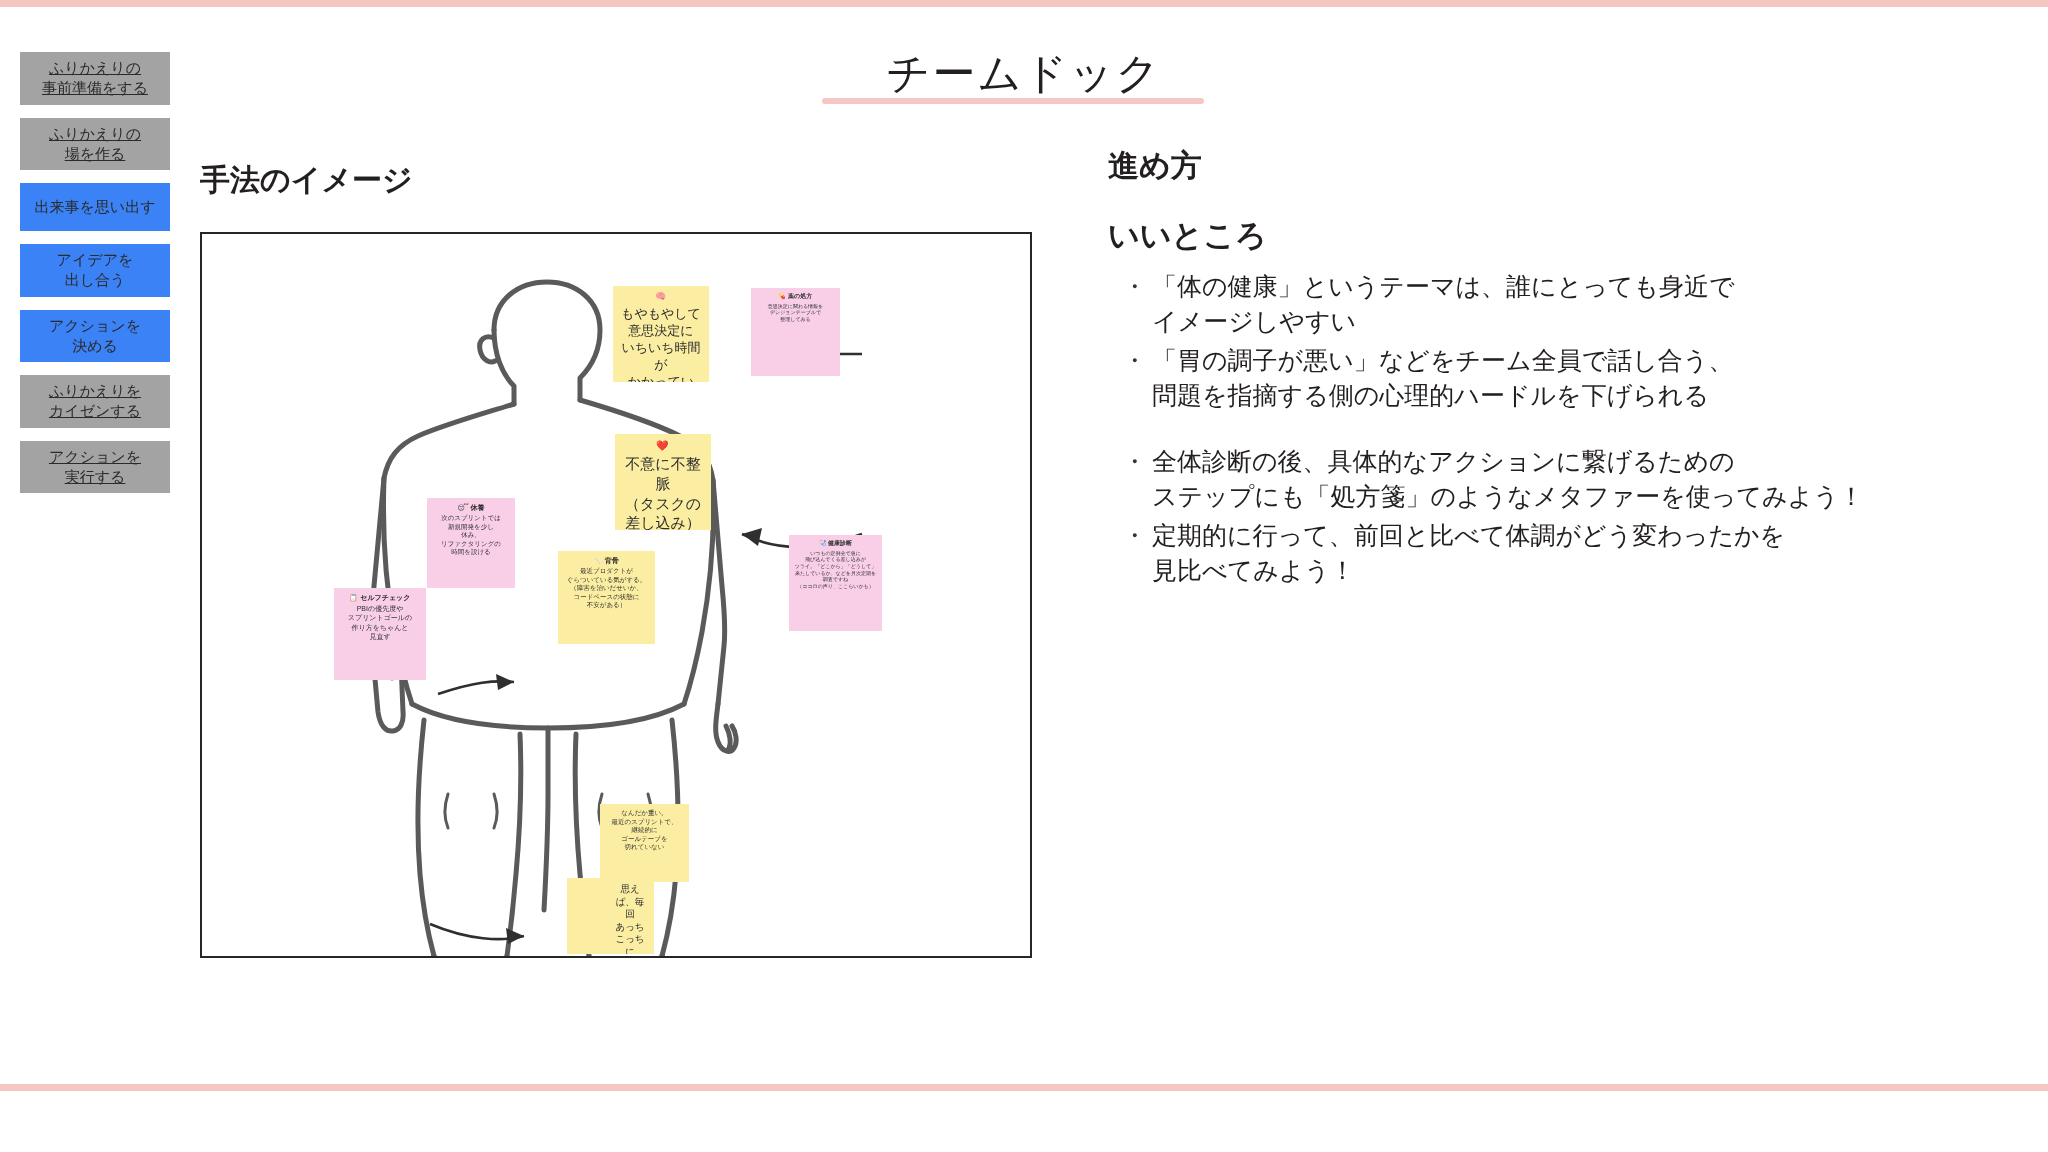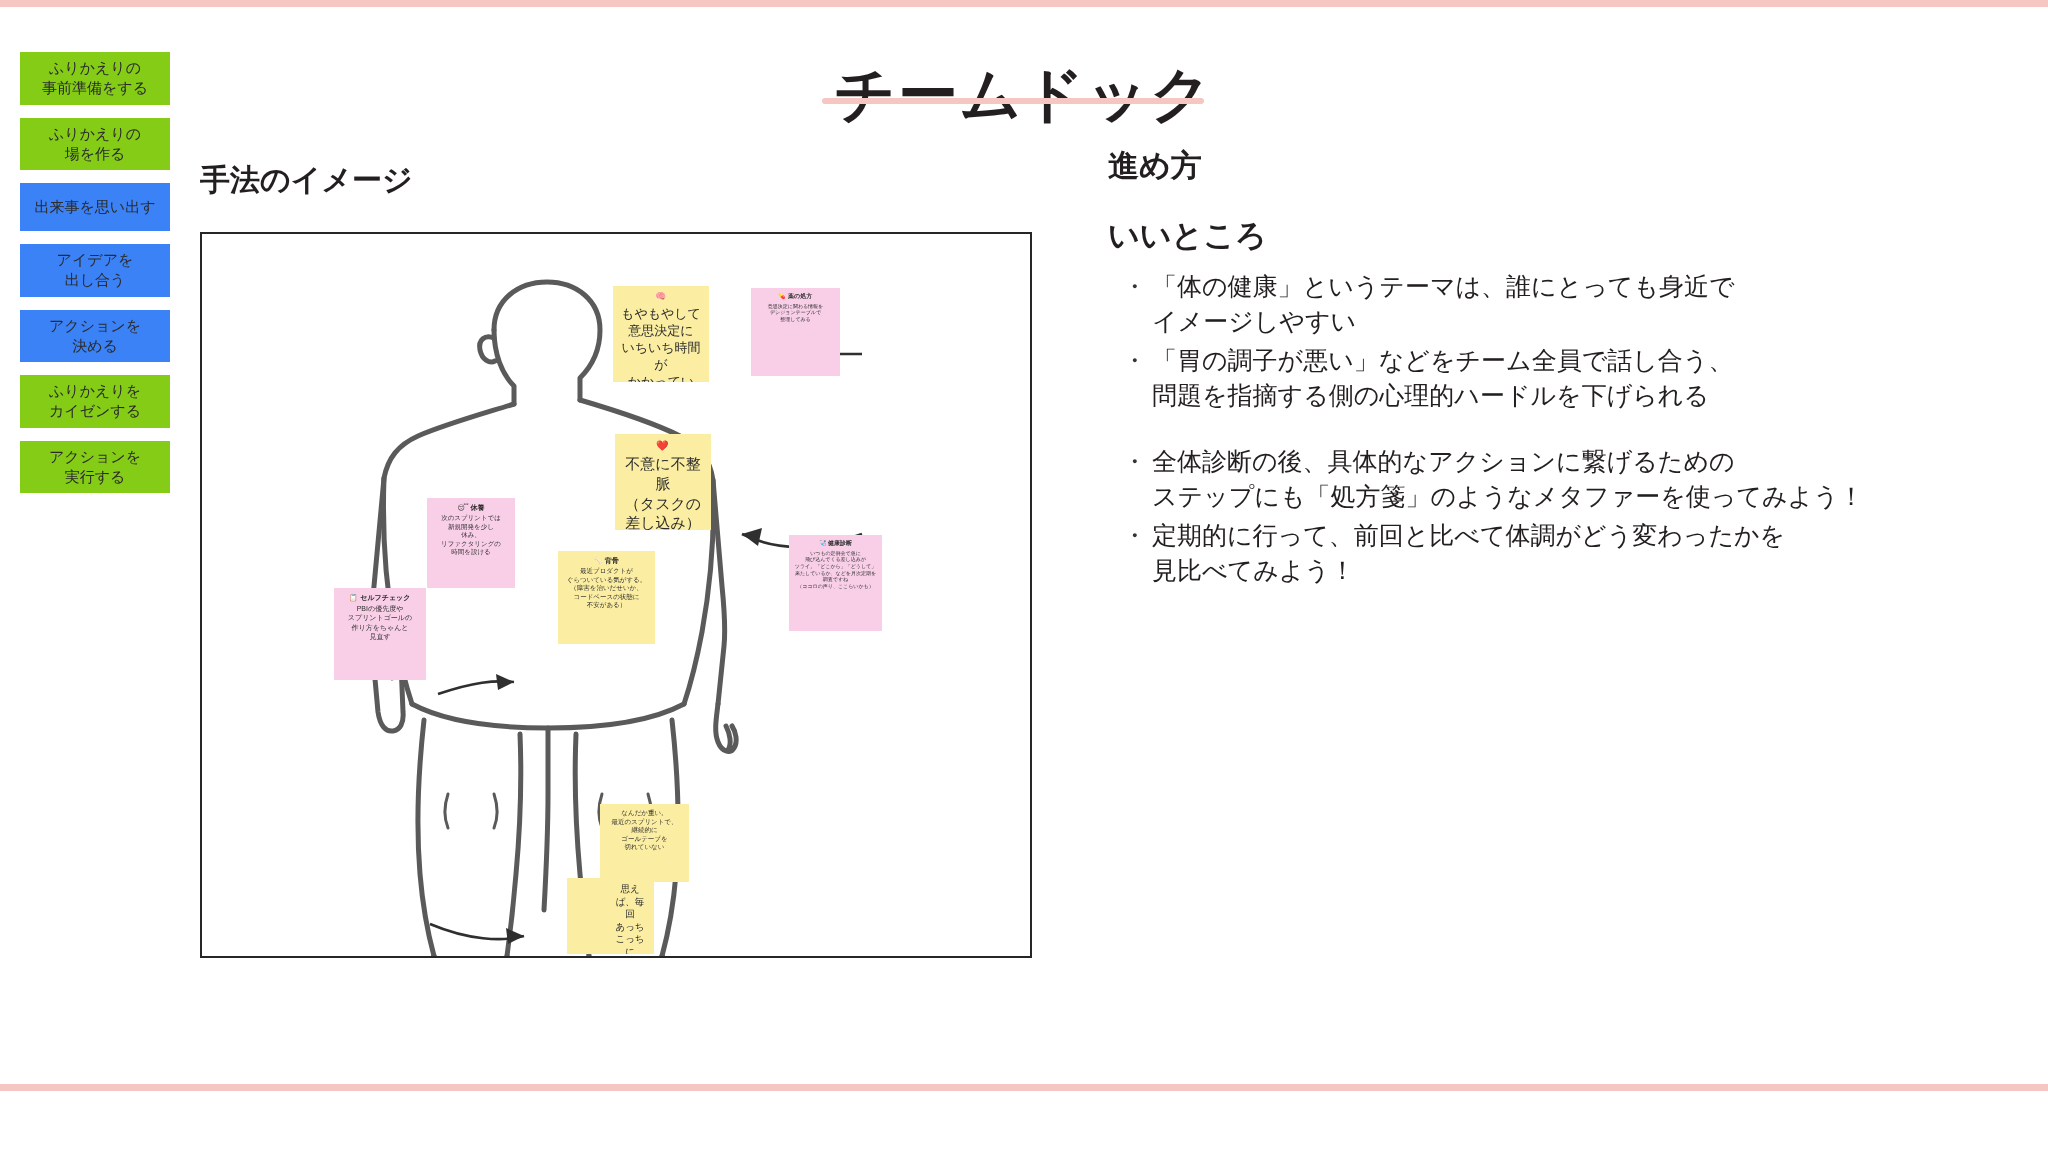--- a/index.html
+++ b/index.html
@@ -29,22 +29,22 @@
     width: 2048px; height: 7px;
     background: #f6c6c2;
   }
 
   
   .deck-title {
     position: absolute;
     left: 0; top: 20px;
     width: 2048px;
     text-align: center;
-    font-size: 60px;
-    font-weight: bold;
+    font-size: 43px;
+    font-weight: normal;
     letter-spacing: 2px;
     line-height: 1.15;
   }
   .title-underline {
     position: absolute;
     left: 822px; top: 98px;
     width: 382px; height: 6px;
     background: #f6c6c2;
     border-radius: 3px;
   }
@@ -66,21 +66,21 @@
     display: flex;
     align-items: center;
     justify-content: center;
     text-align: center;
     font-size: 15px;
     line-height: 1.35;
     font-weight: 500;
     color: #2b2b2b;
     white-space: pre-line;
   }
-  .step-chip.tone-pale   { background: #84cc16; }
+  .step-chip.tone-pale   { background: #a3a3a3; text-decoration: underline; }
   .step-chip.tone-active { background: #3b82f6; }
 
   
   .panel-heading {
     position: absolute;
     left: 200px; top: 160px;
     width: 832px;
     text-align: left;
     font-size: 30px;
     font-weight: bold;

